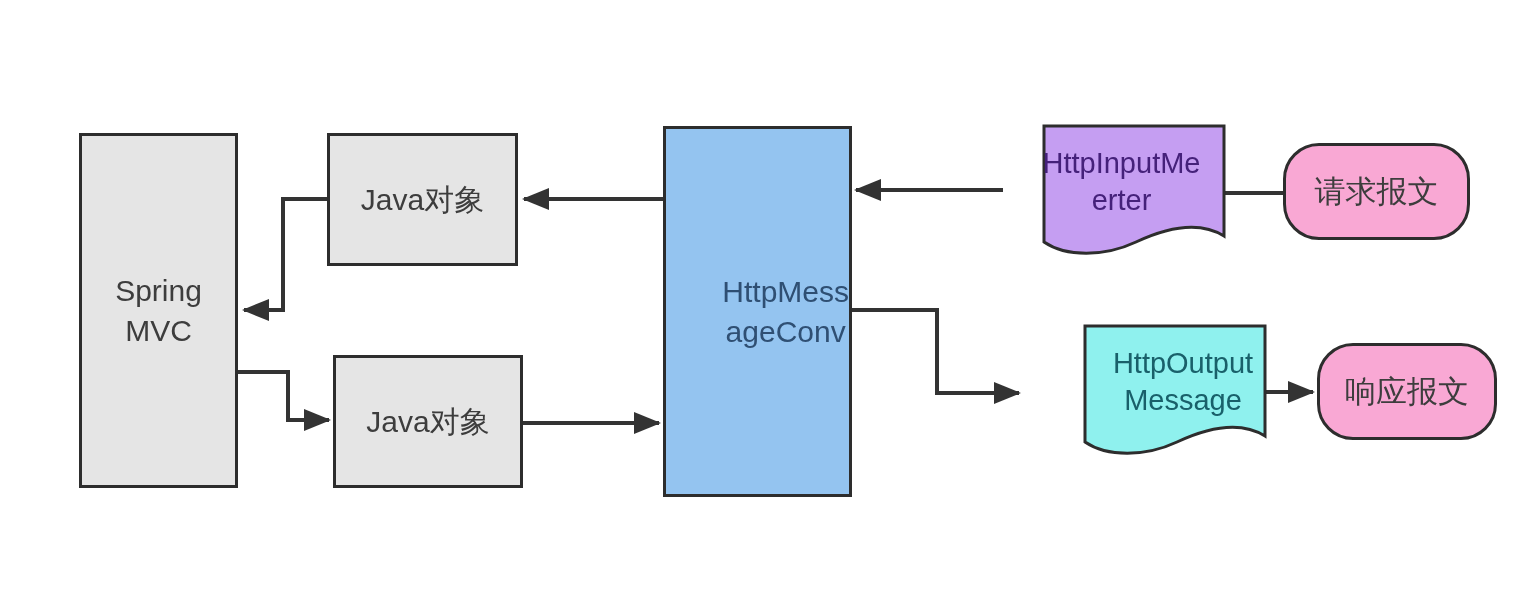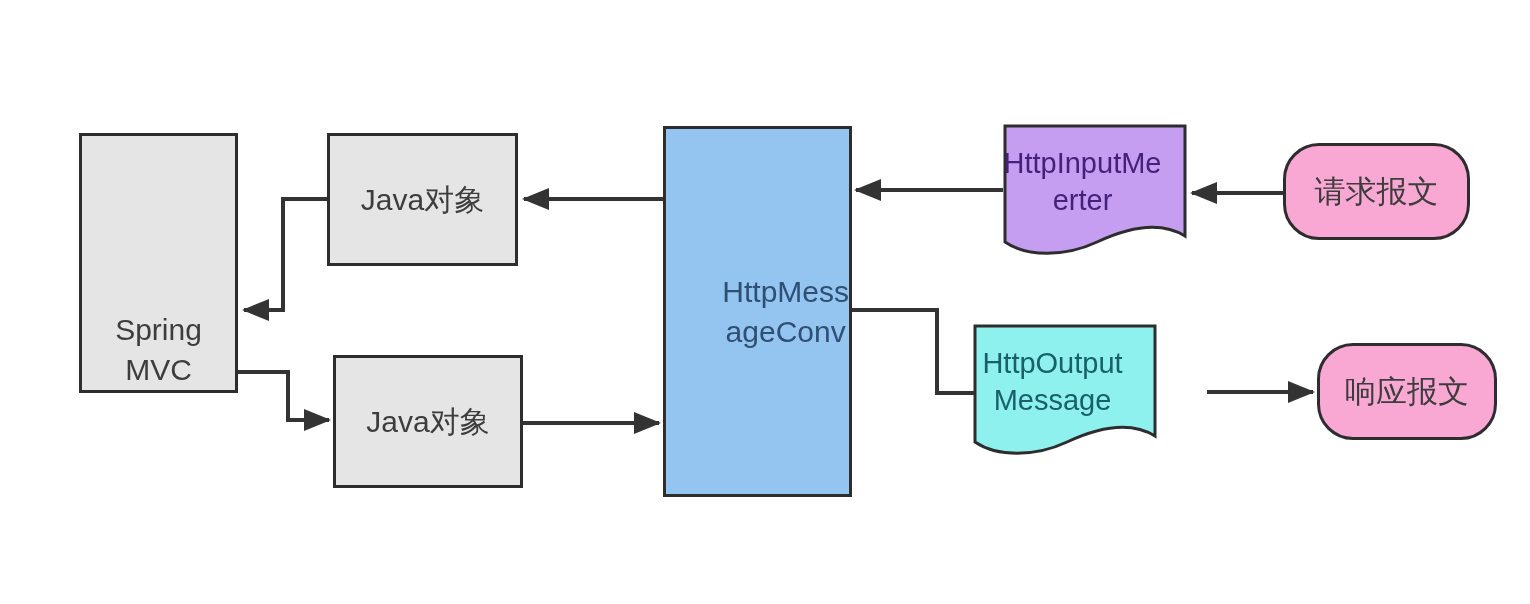--- a/index.html
+++ b/index.html
@@ -35,21 +35,21 @@
     text-align: center;
     color: var(--node-text, #3d3d3d);
     font-size: 30px;
     line-height: 40px;
     white-space: nowrap;
   }
   .rect-node {
     border: 3px solid var(--node-border, #2d2d2d);
     background: #e5e5e5;
   }
-  .spring-mvc   { left: 79px;  top: 133px; width: 159px; height: 260px; align-items: flex-end; }
+  .spring-mvc   { left: 79px;  top: 133px; width: 159px; height: 355px; }
   .java-top     { left: 327px; top: 133px; width: 191px; height: 133px; }
   .java-bottom  { left: 333px; top: 355px; width: 190px; height: 133px; }
   .converter {
     left: 663px; top: 126px; width: 189px; height: 371px;
     background: var(--converter-fill, #94c4f0);
     color: var(--converter-text, #2f4f73);
     justify-content: flex-end;
   }
   .rounded-node {
     border: 3px solid var(--node-border, #2d2d2d);
@@ -57,23 +57,24 @@
     border-radius: 36px;
     font-size: 31px;
   }
   .req-msg  { left: 1283px; top: 143px; width: 187px; height: 97px; }
   .resp-msg { left: 1317px; top: 343px; width: 180px; height: 97px; }
 
   .doc-node {
     position: absolute;
     width: 159px;
     height: 140px;
+    margin-left: 39px;
   }
   .doc-input  { left: 1003px; top: 124px; }
-  .doc-output { left: 973px; top: 324px; }
+  .doc-output { left: 1044px; top: 324px; padding-left: 41px; }
   .doc-node svg { position: absolute; left: 0; top: 0; display: block; }
   .doc-shape {
     stroke: var(--node-border, #2d2d2d);
     stroke-width: 3;
   }
   .doc-input  .doc-shape { fill: var(--input-fill,  #c59ef2); }
   .doc-output .doc-shape { fill: var(--output-fill, #8ff1ee); }
   .doc-label {
     position: absolute;
     left: 0; top: 6px; width: 100%; height: 104px;

